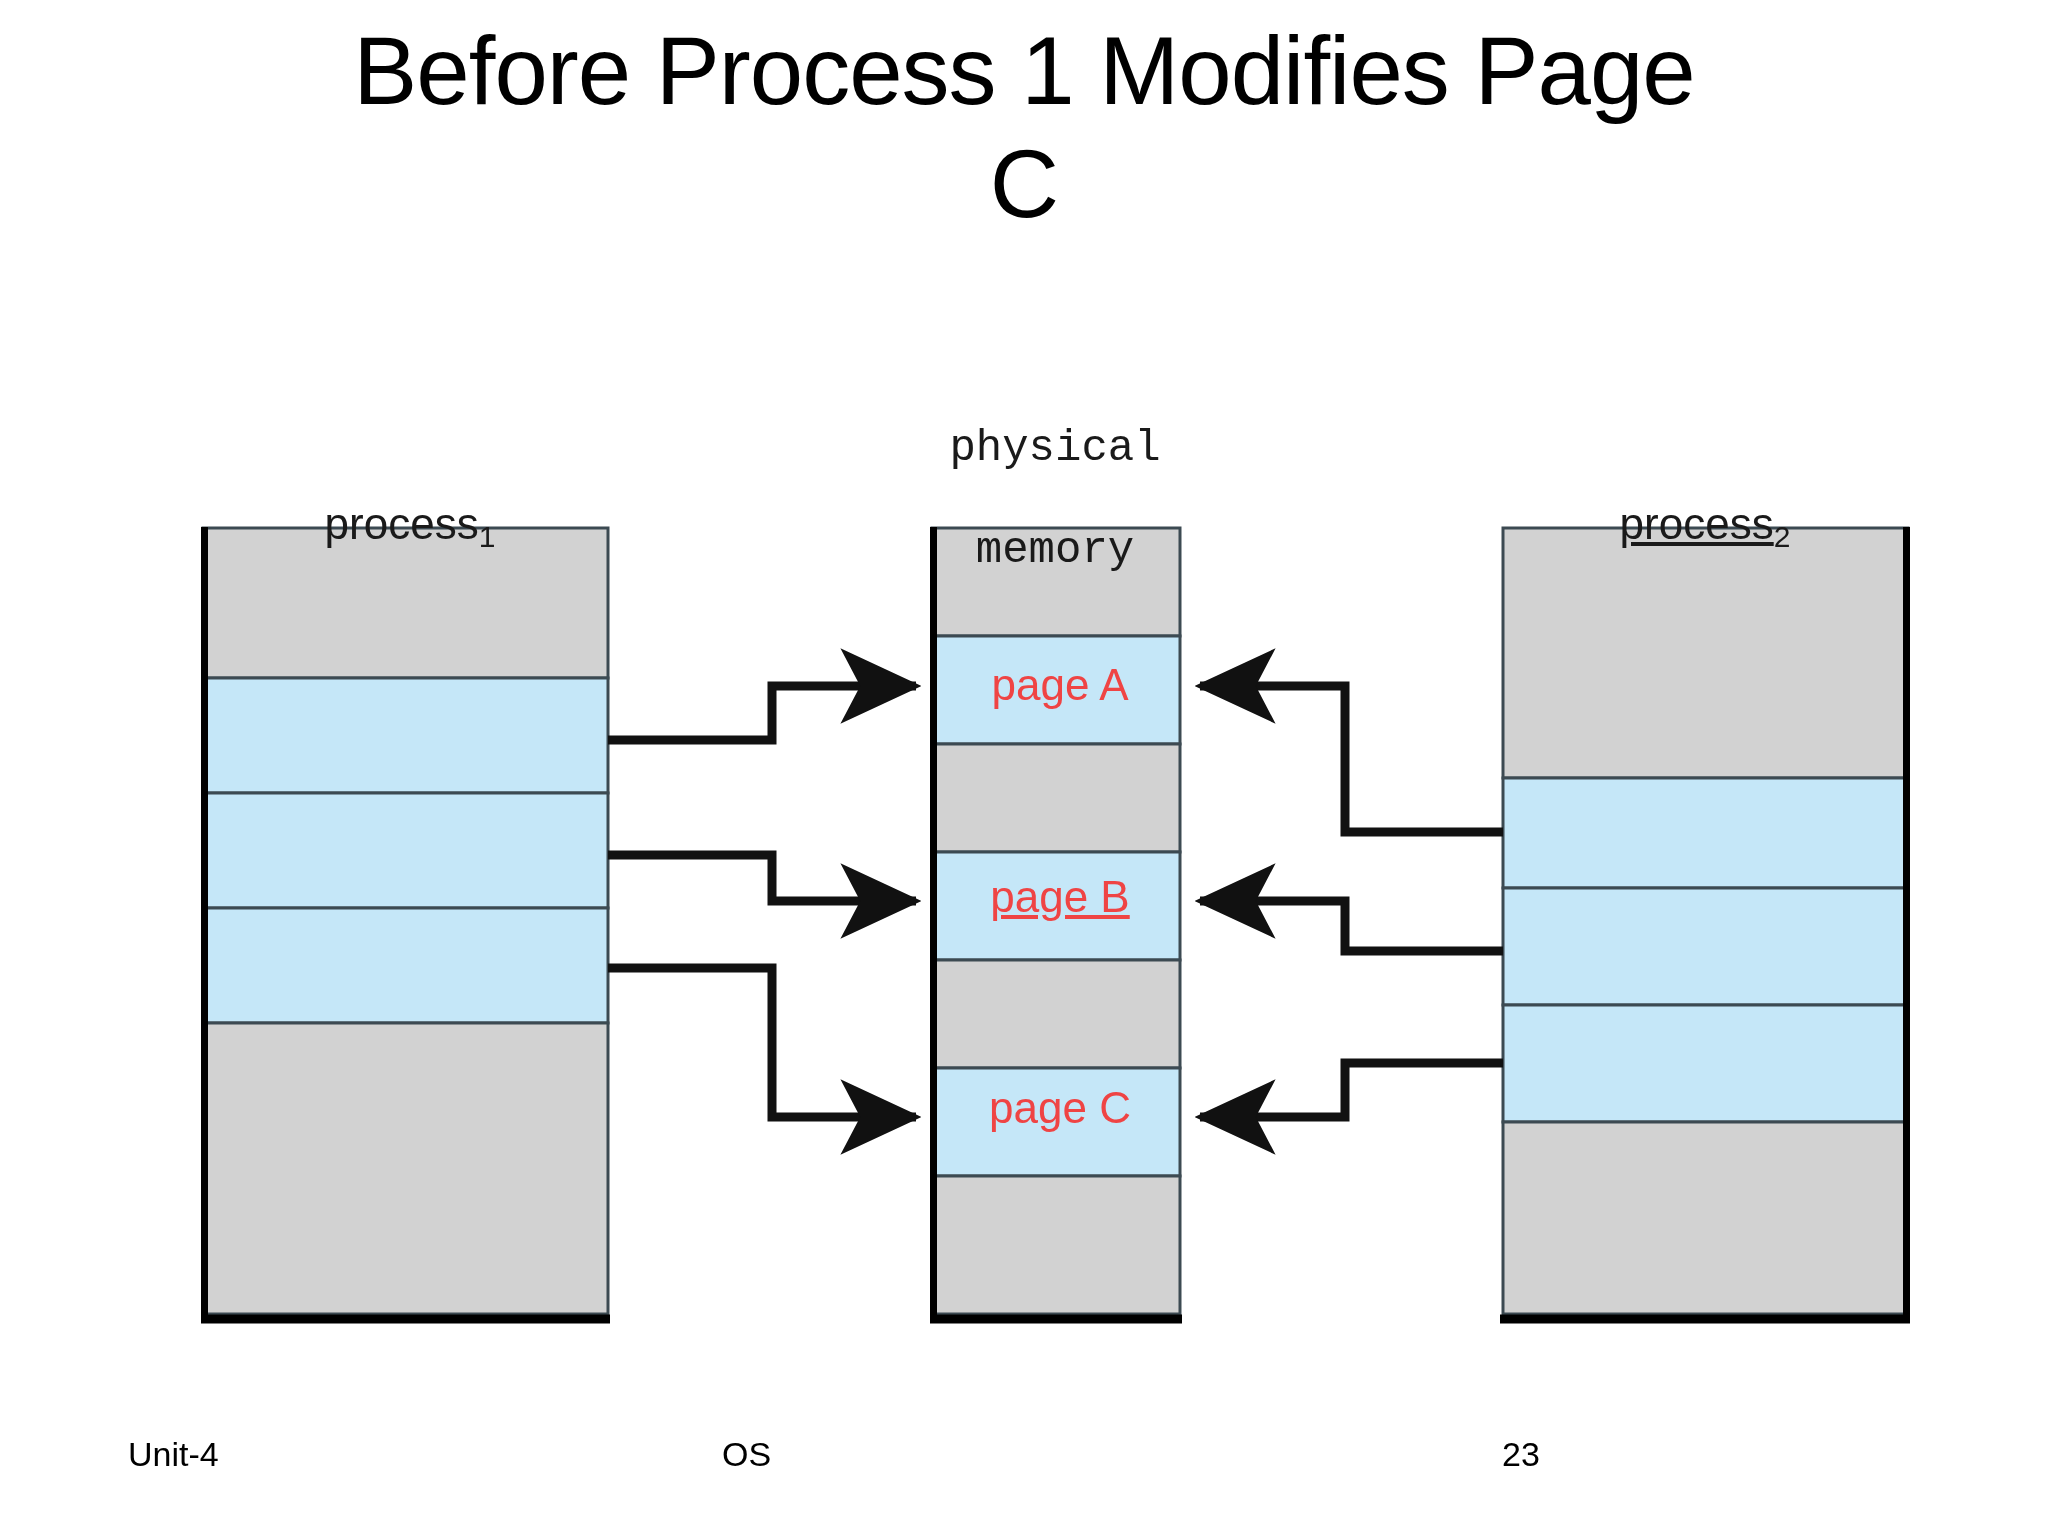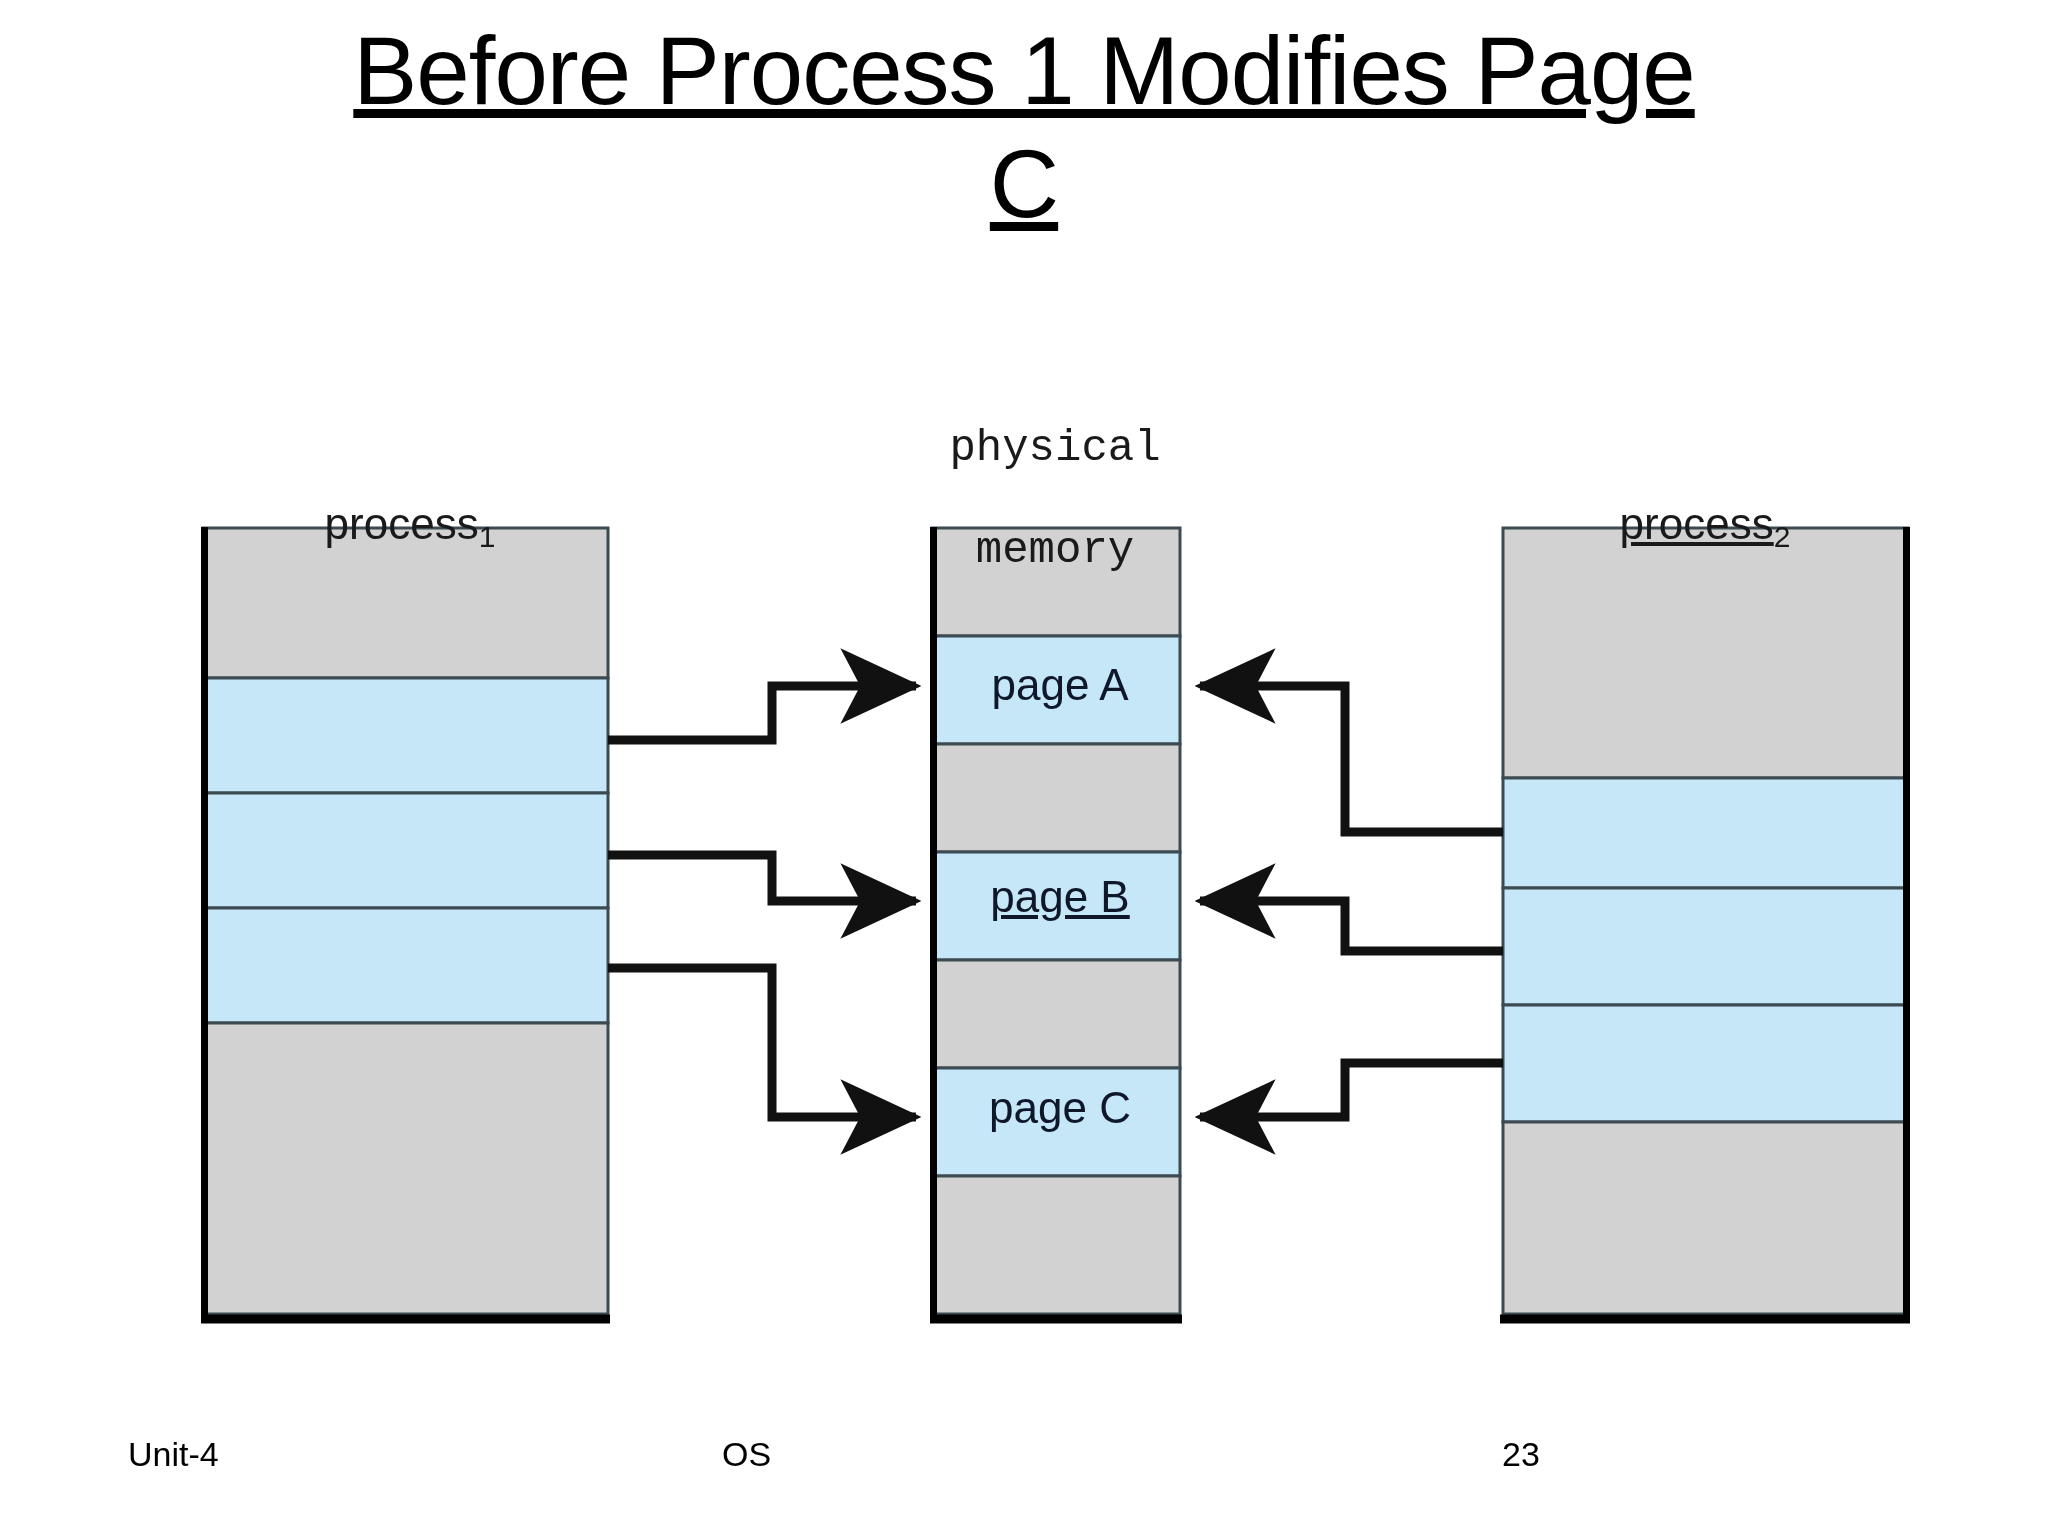--- a/index.html
+++ b/index.html
@@ -14,21 +14,20 @@
   
   #slide-title{
     position:absolute;
     left:96px; top:14px; width:1856px;
     text-align:center;
     font-size:96px;
     line-height:1.18;
     font-weight:400;
     color:#000000;
     letter-spacing:-1px;
-    text-decoration:underline;
   }
 
   
   #figure{
     position:absolute;
     left:0; top:0; width:2048px; height:1536px;
   }
   #figure svg{ display:block; }
 
   
@@ -44,21 +43,21 @@
   #caption-physmem { left:905px; top:372px; width:300px;font-family:Liberation Mono, monospace; }
   #caption-process2{ left:1490px; top:447px; width:430px;text-decoration:underline; }
   .col-caption sub{ font-size:30px; vertical-align:baseline; position:relative; top:8px; }
 
   
   .page-label{
     position:absolute;
     width:240px;
     text-align:center;
     font-size:44px;
-    color:#0f172a;
+    color:#ef4444;
     pointer-events:none;
   }
   #page-label-0{ left:940px; top:660px; }
   #page-label-1{ left:940px; top:872px;text-decoration:underline; }
   #page-label-2{ left:940px; top:1083px; }
 
   
   .footer-item{
     position:absolute;
     top:1435px;

